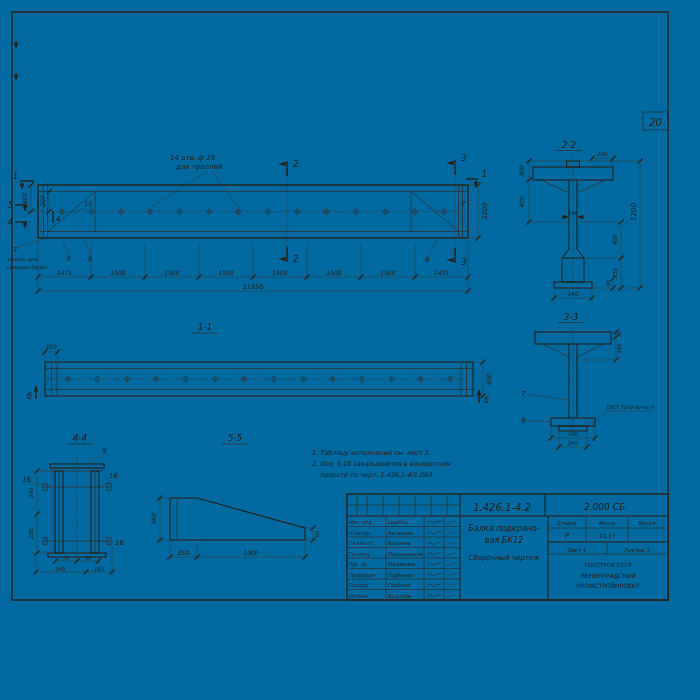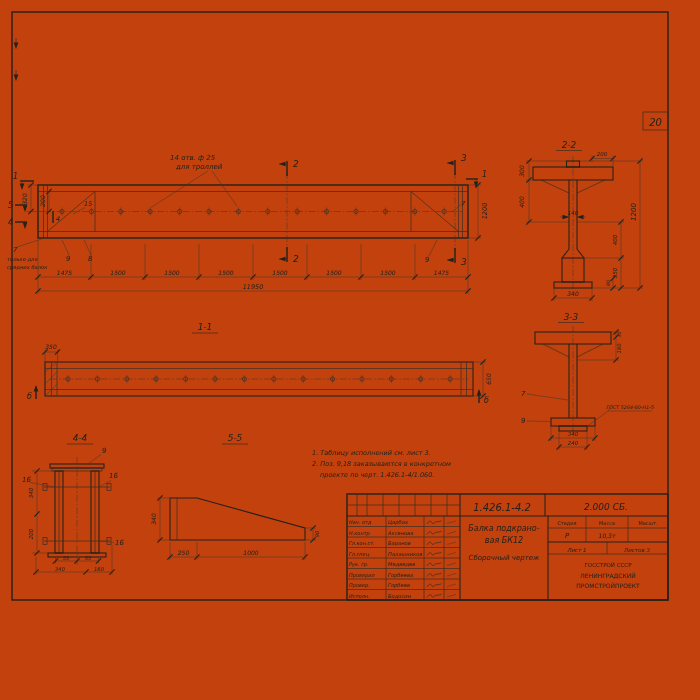--- a/index.html
+++ b/index.html
@@ -1,16 +1,16 @@
 <!DOCTYPE html>
 <html><head>
 <meta charset="utf-8">
 <style>
   html,body{margin:0;padding:0;background:#dcdcd8}
-  .sheet{width:700px;height:700px;background:#c2410c;position:relative;overflow:hidden}
+  .sheet{width:700px;height:700px;background:#0369a1;position:relative;overflow:hidden}
   svg{display:block}
   svg text{font-family:"DejaVu Sans","Liberation Sans",sans-serif;fill:#23211c}
   .it{font-style:italic}
   .mid{text-anchor:middle}.end{text-anchor:end}.f48{font-size:4.8px}.f5{font-size:5px}.f52{font-size:5.2px}
   .f55{font-size:5.5px}.f6{font-size:6px}.f65{font-size:6.5px}.f7{font-size:7px}
   .f8{font-size:8px}.f9{font-size:9px}.f10{font-size:10px}
   .lnth{stroke:#23211c;stroke-width:1.4;fill:none}
   .lnm{stroke:#23211c;stroke-width:1.05;fill:none}
   .ln{stroke:#2e2c27;stroke-width:.65;fill:none}
   .dim{stroke:#3a3831;stroke-width:.5;fill:none}

